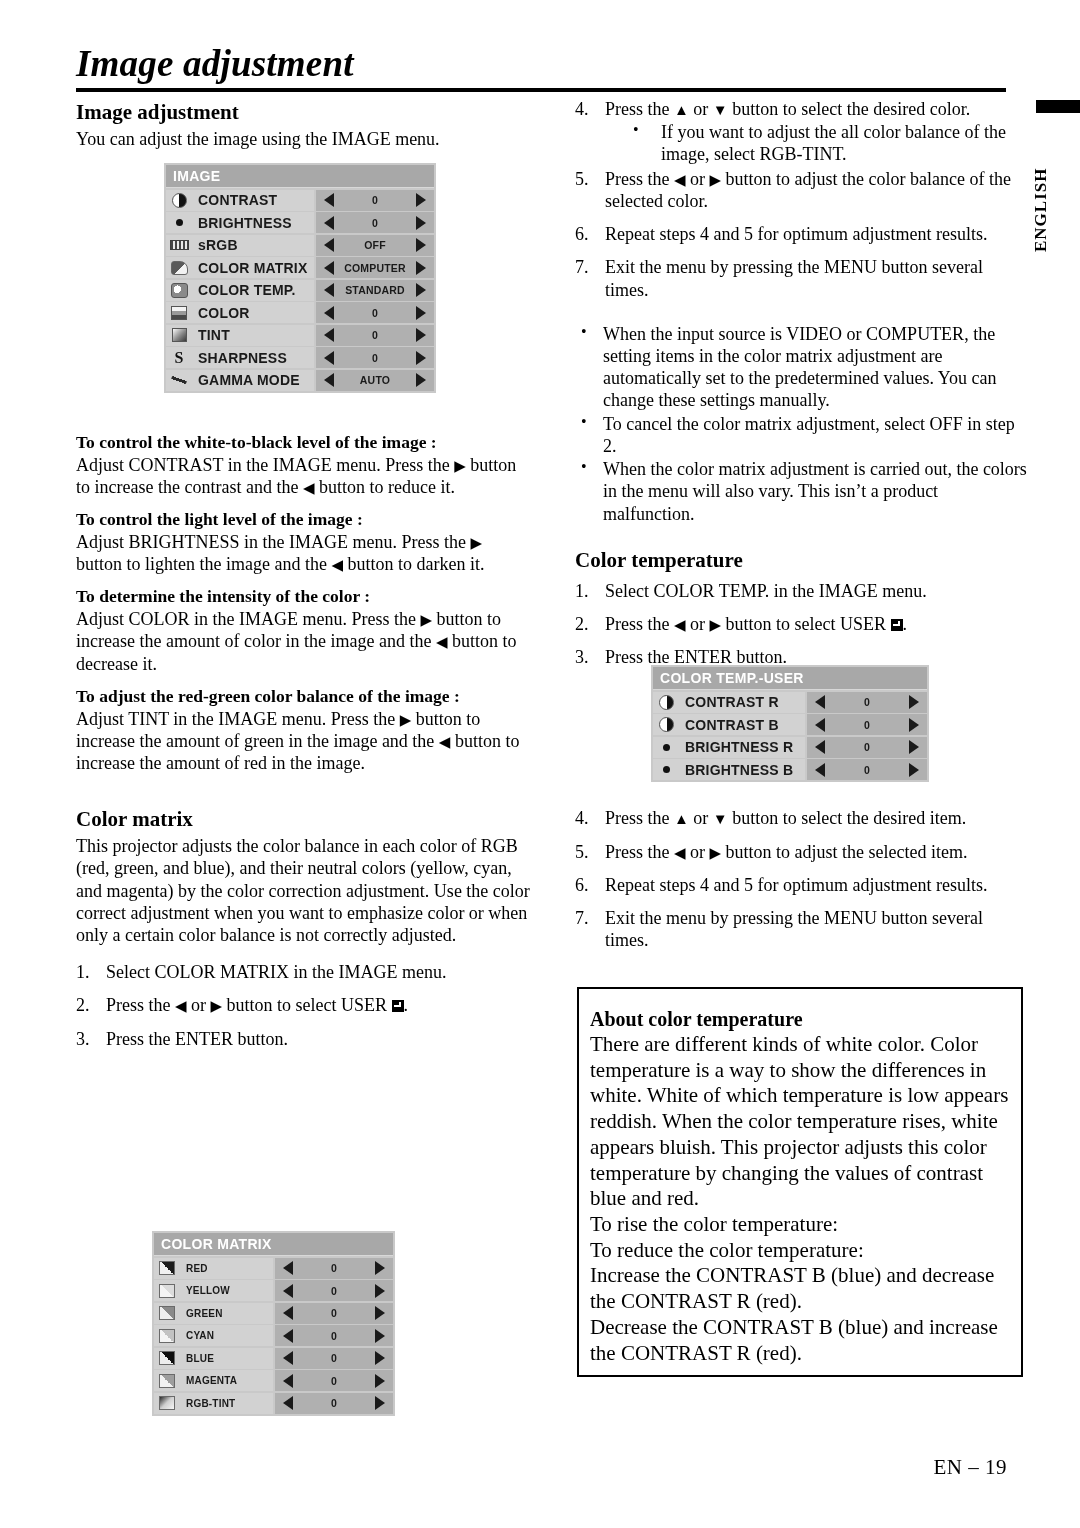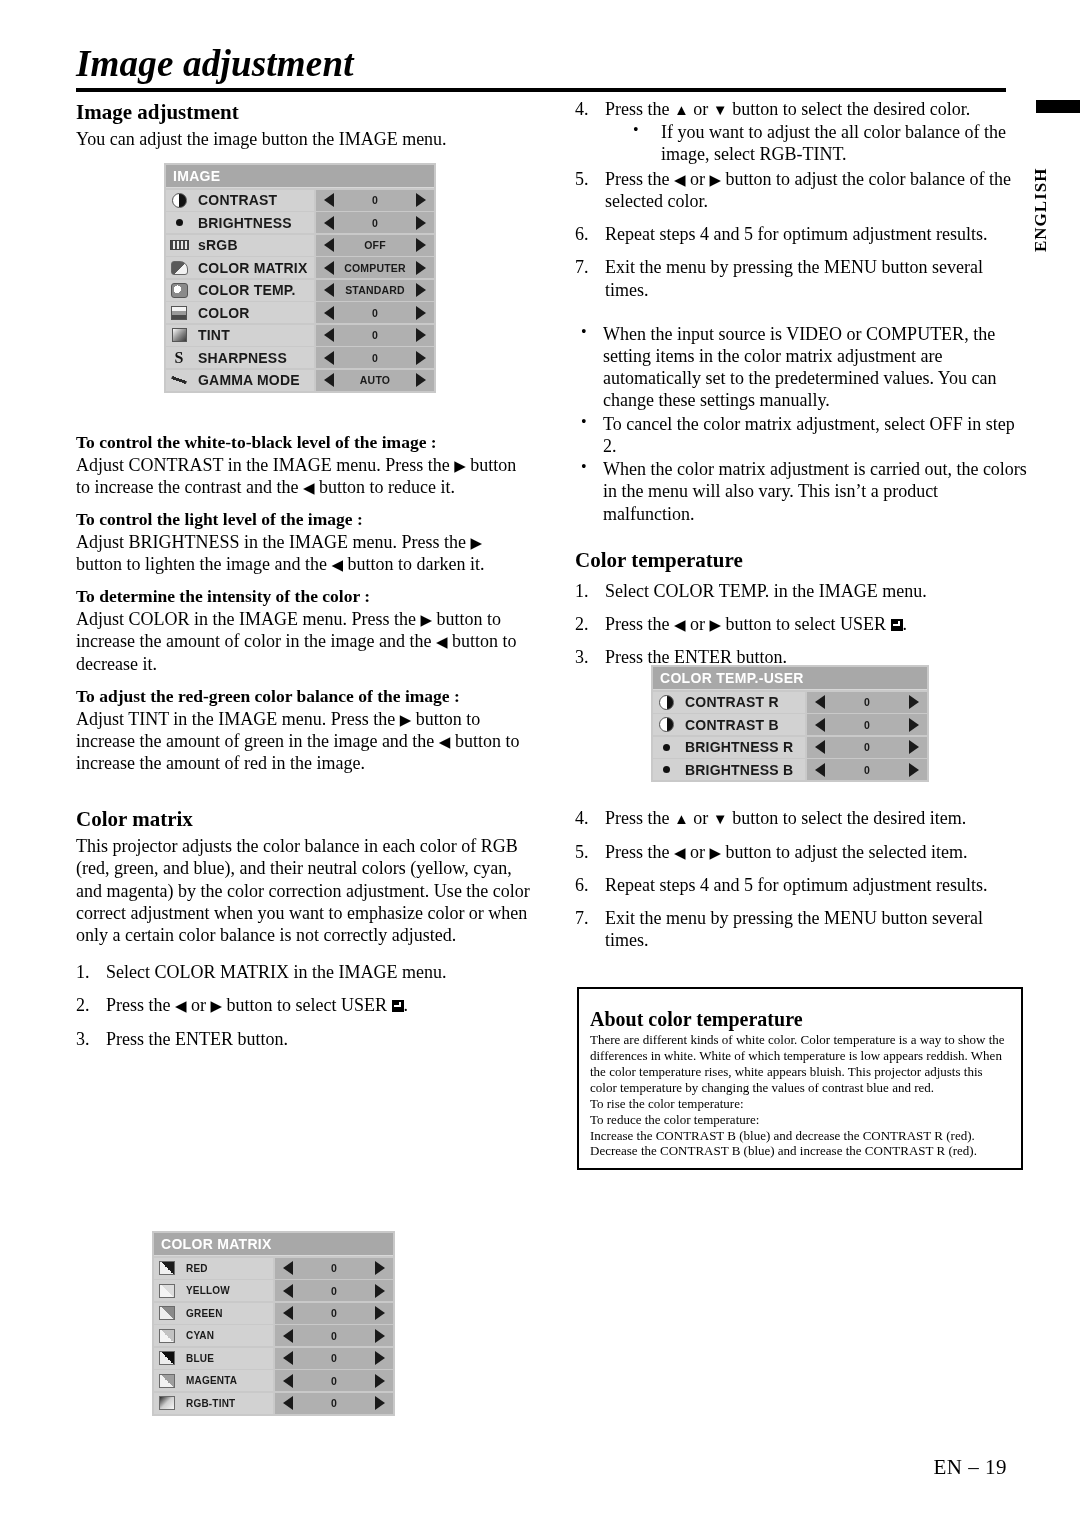--- a/index.html
+++ b/index.html
@@ -182,21 +182,21 @@
     padding: 7px 9px 9px 11px;
     box-sizing: border-box;
   }
   .about-box h3 {
     font-size: 20px;
     font-weight: bold;
     margin: 12px 0 1px 0;
     font-family: "Liberation Serif", serif;
   }
   .about-box p {
-    font-size: 13px;
+    font-size: 21px;
     line-height: 1.225;
     margin: 0;
     font-family: "Liberation Serif", serif;
   }
 
   
   .osd {
     position: absolute;
     font-family: "Liberation Sans", sans-serif;
     background: #c9c9c9;
@@ -460,21 +460,21 @@
 
   <div class="page-title">Image adjustment</div>
   <div class="title-rule"></div>
 
   <div class="side-tab-block"></div>
   <div class="side-tab-text">ENGLISH</div>
 
   <div class="col-left">
 
     <h2 class="sec">Image adjustment</h2>
-    <p class="body">You can adjust the image button the IMAGE menu.</p>
+    <p class="body">You can adjust the image using the IMAGE menu.</p>
 
     <div style="height:282px"></div>
 
     <div>
       <h3 class="sub">To control the white-to-black level of the image :</h3>
       <p class="body"><span>Adjust CONTRAST in the IMAGE menu.  Press the </span><span class="arw">▶</span><span> button to increase the contrast and the </span><span class="arw">◀</span><span> button to reduce it.</span></p>
     </div>
     <div class="gap-sm"></div>
 
     <div>

